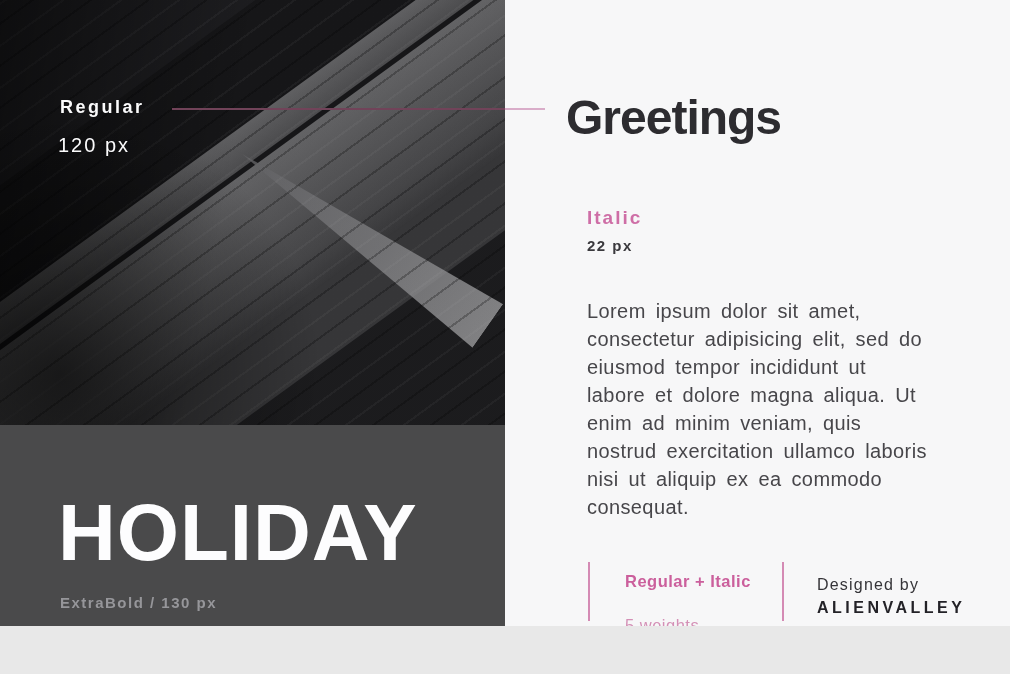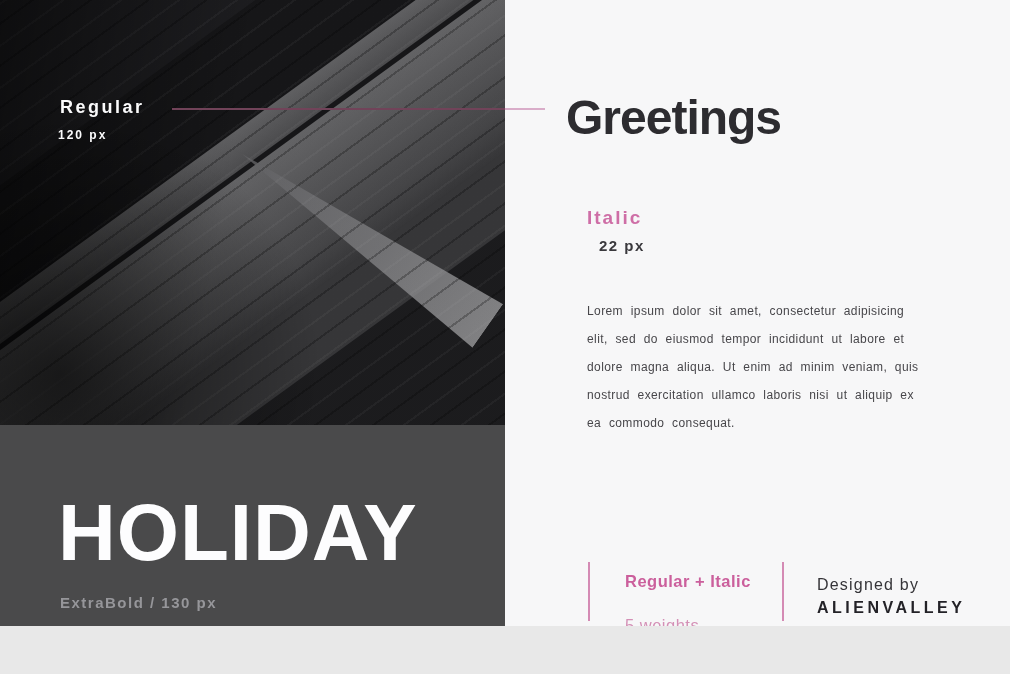--- a/index.html
+++ b/index.html
@@ -73,22 +73,22 @@
   .photo-caption {
     position: absolute;
     left: 60px; top: 97px;
     color: #fbfbfc;
     z-index: 5;
   }
   .photo-weight {
     font-size: 18px; font-weight: 700; letter-spacing: 2.5px;
   }
   .photo-size {
-    margin-top: 10px; margin-left: -2px;
-    font-size: 12px; font-weight: 700; letter-spacing: 2px;
+    margin-top: 16px; margin-left: -2px;
+    font-size: 20px; font-weight: 400; letter-spacing: 2px;
   }
 
   .accent-line {
     position: absolute;
     left: 172px; top: 108px;
     width: 373px; height: 2px;
     z-index: 6;
     background: linear-gradient(to right, #714359 0 89.3%, #d9adc9 89.3% 100%);
   }
 
@@ -129,29 +129,29 @@
     color: #2d2c30;
   }
   .weight-name {
     position: absolute;
     left: 82px; top: 207px;
     font-size: 19px; font-weight: 700; letter-spacing: 2px;
     color: #ce6ea6;
   }
   .weight-size {
     position: absolute;
-    left: 94px; top: 237px;
+    left: 82px; top: 237px;
     font-size: 15px; font-weight: 700; letter-spacing: 1.5px;
     color: #3a393d;
   }
   .body-text {
     position: absolute;
     left: 82px; top: 297px;
     width: 344px;
-    font-size: 12px; font-weight: 400;
+    font-size: 20px; font-weight: 400;
     line-height: 28px;
     letter-spacing: 0.4px; word-spacing: 4px;
     color: #47464a;
   }
 
   .footer-line {
     position: absolute;
     top: 562px;
     width: 2px; height: 59px;
     background: #d48ab4;

